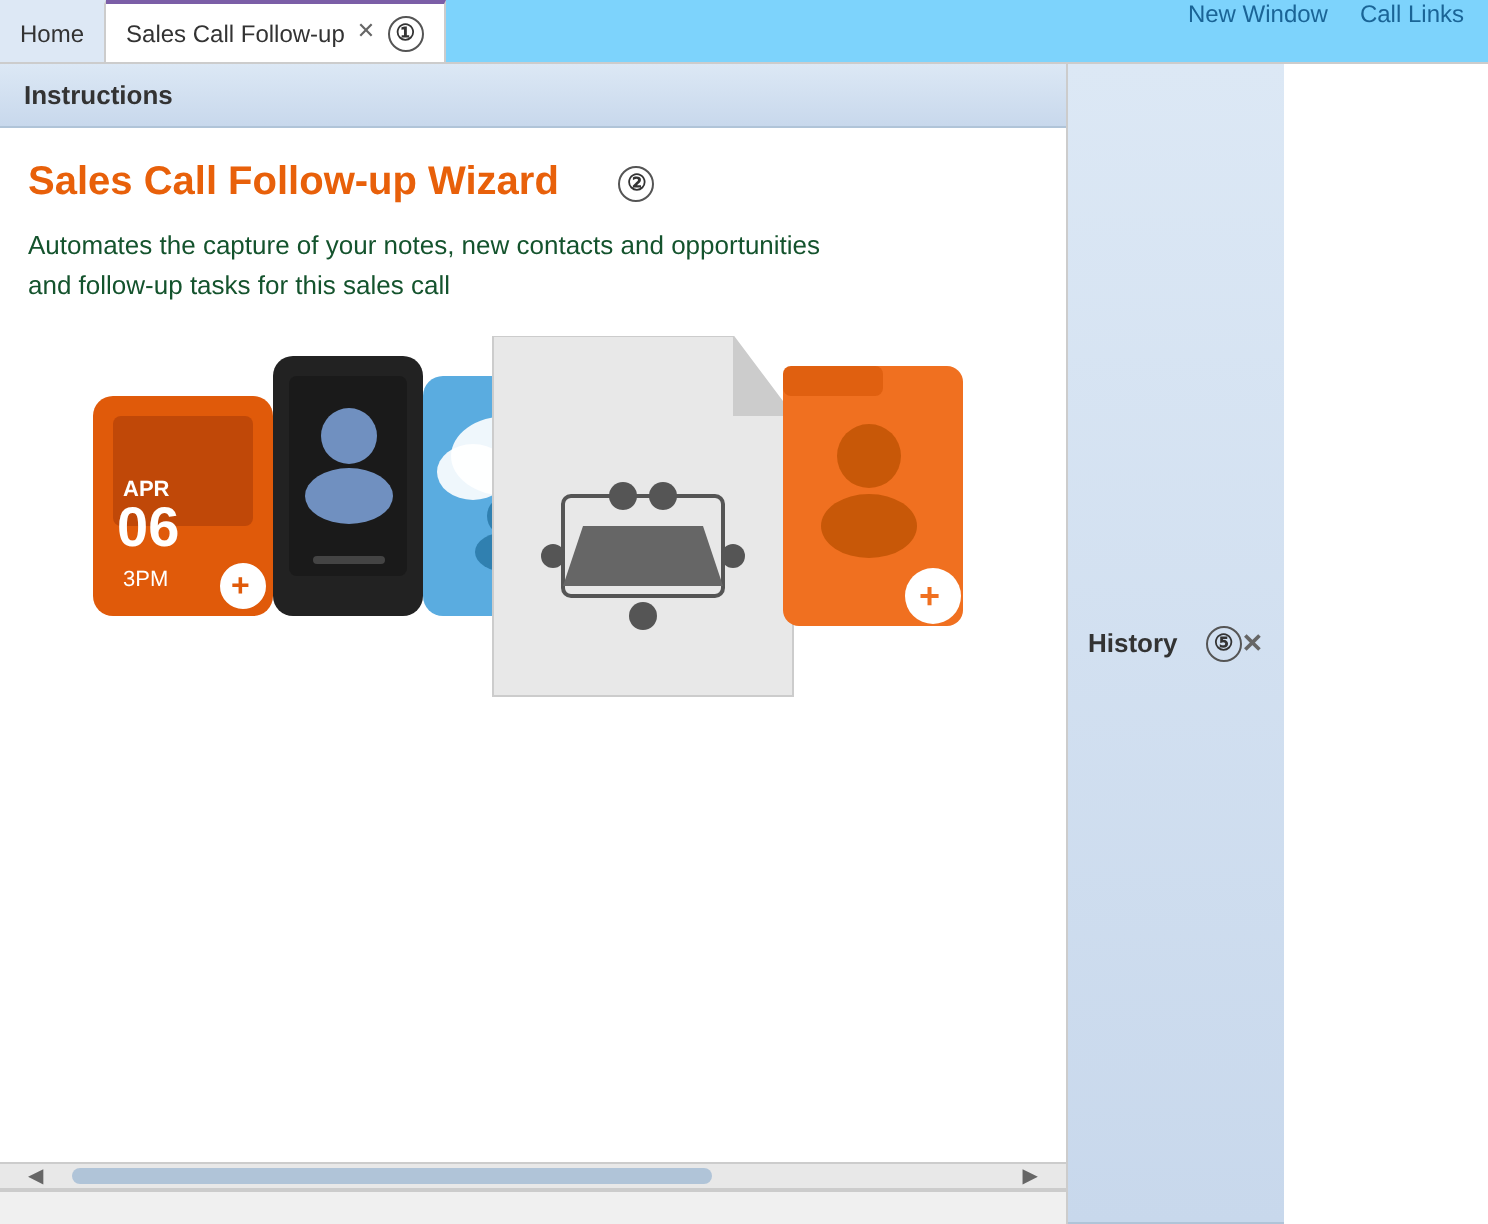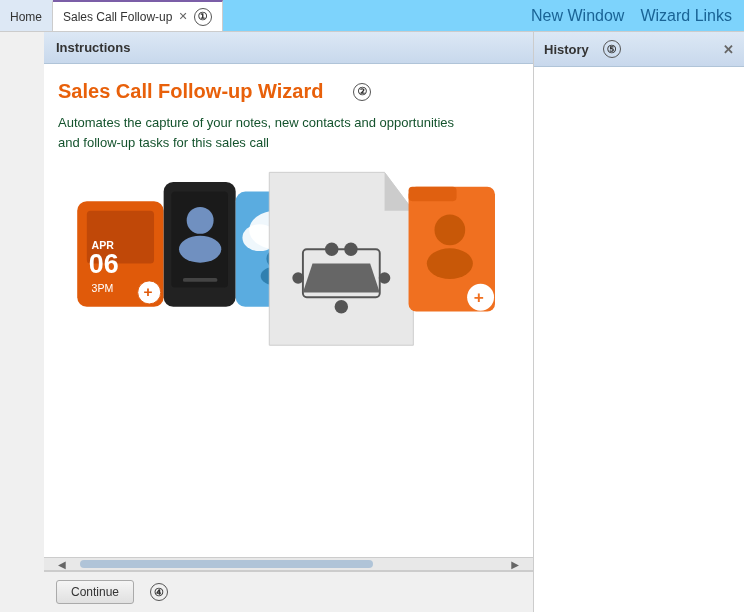--- a/index.html
+++ b/index.html
@@ -57,37 +57,35 @@
       border: 1.5px solid #555;
       border-radius: 50%;
       font-size: 11px;
       font-weight: bold;
       color: #333;
       margin-left: 6px;
       flex-shrink: 0;
     }
     .top-bar-links {
       display: flex;
-      align-items: center;
       margin-left: auto;
       padding: 0 12px;
       gap: 16px;
-      font-size: 16px;
+      font-size: 12px;
     }
     .top-bar-links a {
       color: #1a6496;
       text-decoration: none;
       cursor: pointer;
     }
 
     
     .main-area {
       display: flex;
       height: calc(612px - 32px);
-      padding-left: 44px;
     }
 
     
     .left-panel {
       flex: 1;
       display: flex;
       flex-direction: column;
       border-right: 1px solid #ccc;
       background: #fff;
       min-width: 0;
@@ -197,21 +195,21 @@
       font-size: 12px;
       color: #333;
       cursor: pointer;
     }
 
     
     .right-panel {
       width: 210px;
       flex-shrink: 0;
       display: flex;
-      flex-direction: column;
+      flex-direction: row;
       background: #4c1d95;
     }
     .history-header {
       display: flex;
       align-items: center;
       justify-content: space-between;
       background: linear-gradient(to bottom, #dce8f5, #c8d8ec);
       border-bottom: 1px solid #b0c4d8;
       padding: 8px 10px;
     }
@@ -260,21 +258,21 @@
   <div class="tab tab-home">
     <span>Home</span>
   </div>
   <div class="tab tab-active">
     <span>Sales Call Follow-up</span>
     <span class="tab-close">✕</span>
     <span class="tab-number">①</span>
   </div>
   <div class="top-bar-links">
     <a>New Window</a>
-    <a>Wizard Links</a>
+    <a>Call Links</a>
   </div>
 </div>
 
 <div class="main-area">
 
   <div class="left-panel">
     <div class="instructions-header">
       <span>Instructions</span>
     </div>
 
@@ -338,24 +336,20 @@
       </div>
     </div>
 
     <div class="scroll-track">
       <span class="scroll-arrow-left">◀</span>
       <div class="scroll-thumb"></div>
       <span class="scroll-arrow-right">▶</span>
     </div>
 
     <div class="bottom-bar">
-      <div style="display:flex; align-items:center; gap:10px;">
-        <button class="continue-btn">Continue</button>
-        <span class="tab-number">④</span>
-      </div>
     </div>
   </div>
 
   <div class="right-panel">
     <div class="history-header">
       <div class="history-title">
         <span>History</span>
         <span class="tab-number">⑤</span>
       </div>
       <span class="history-close">✕</span>

